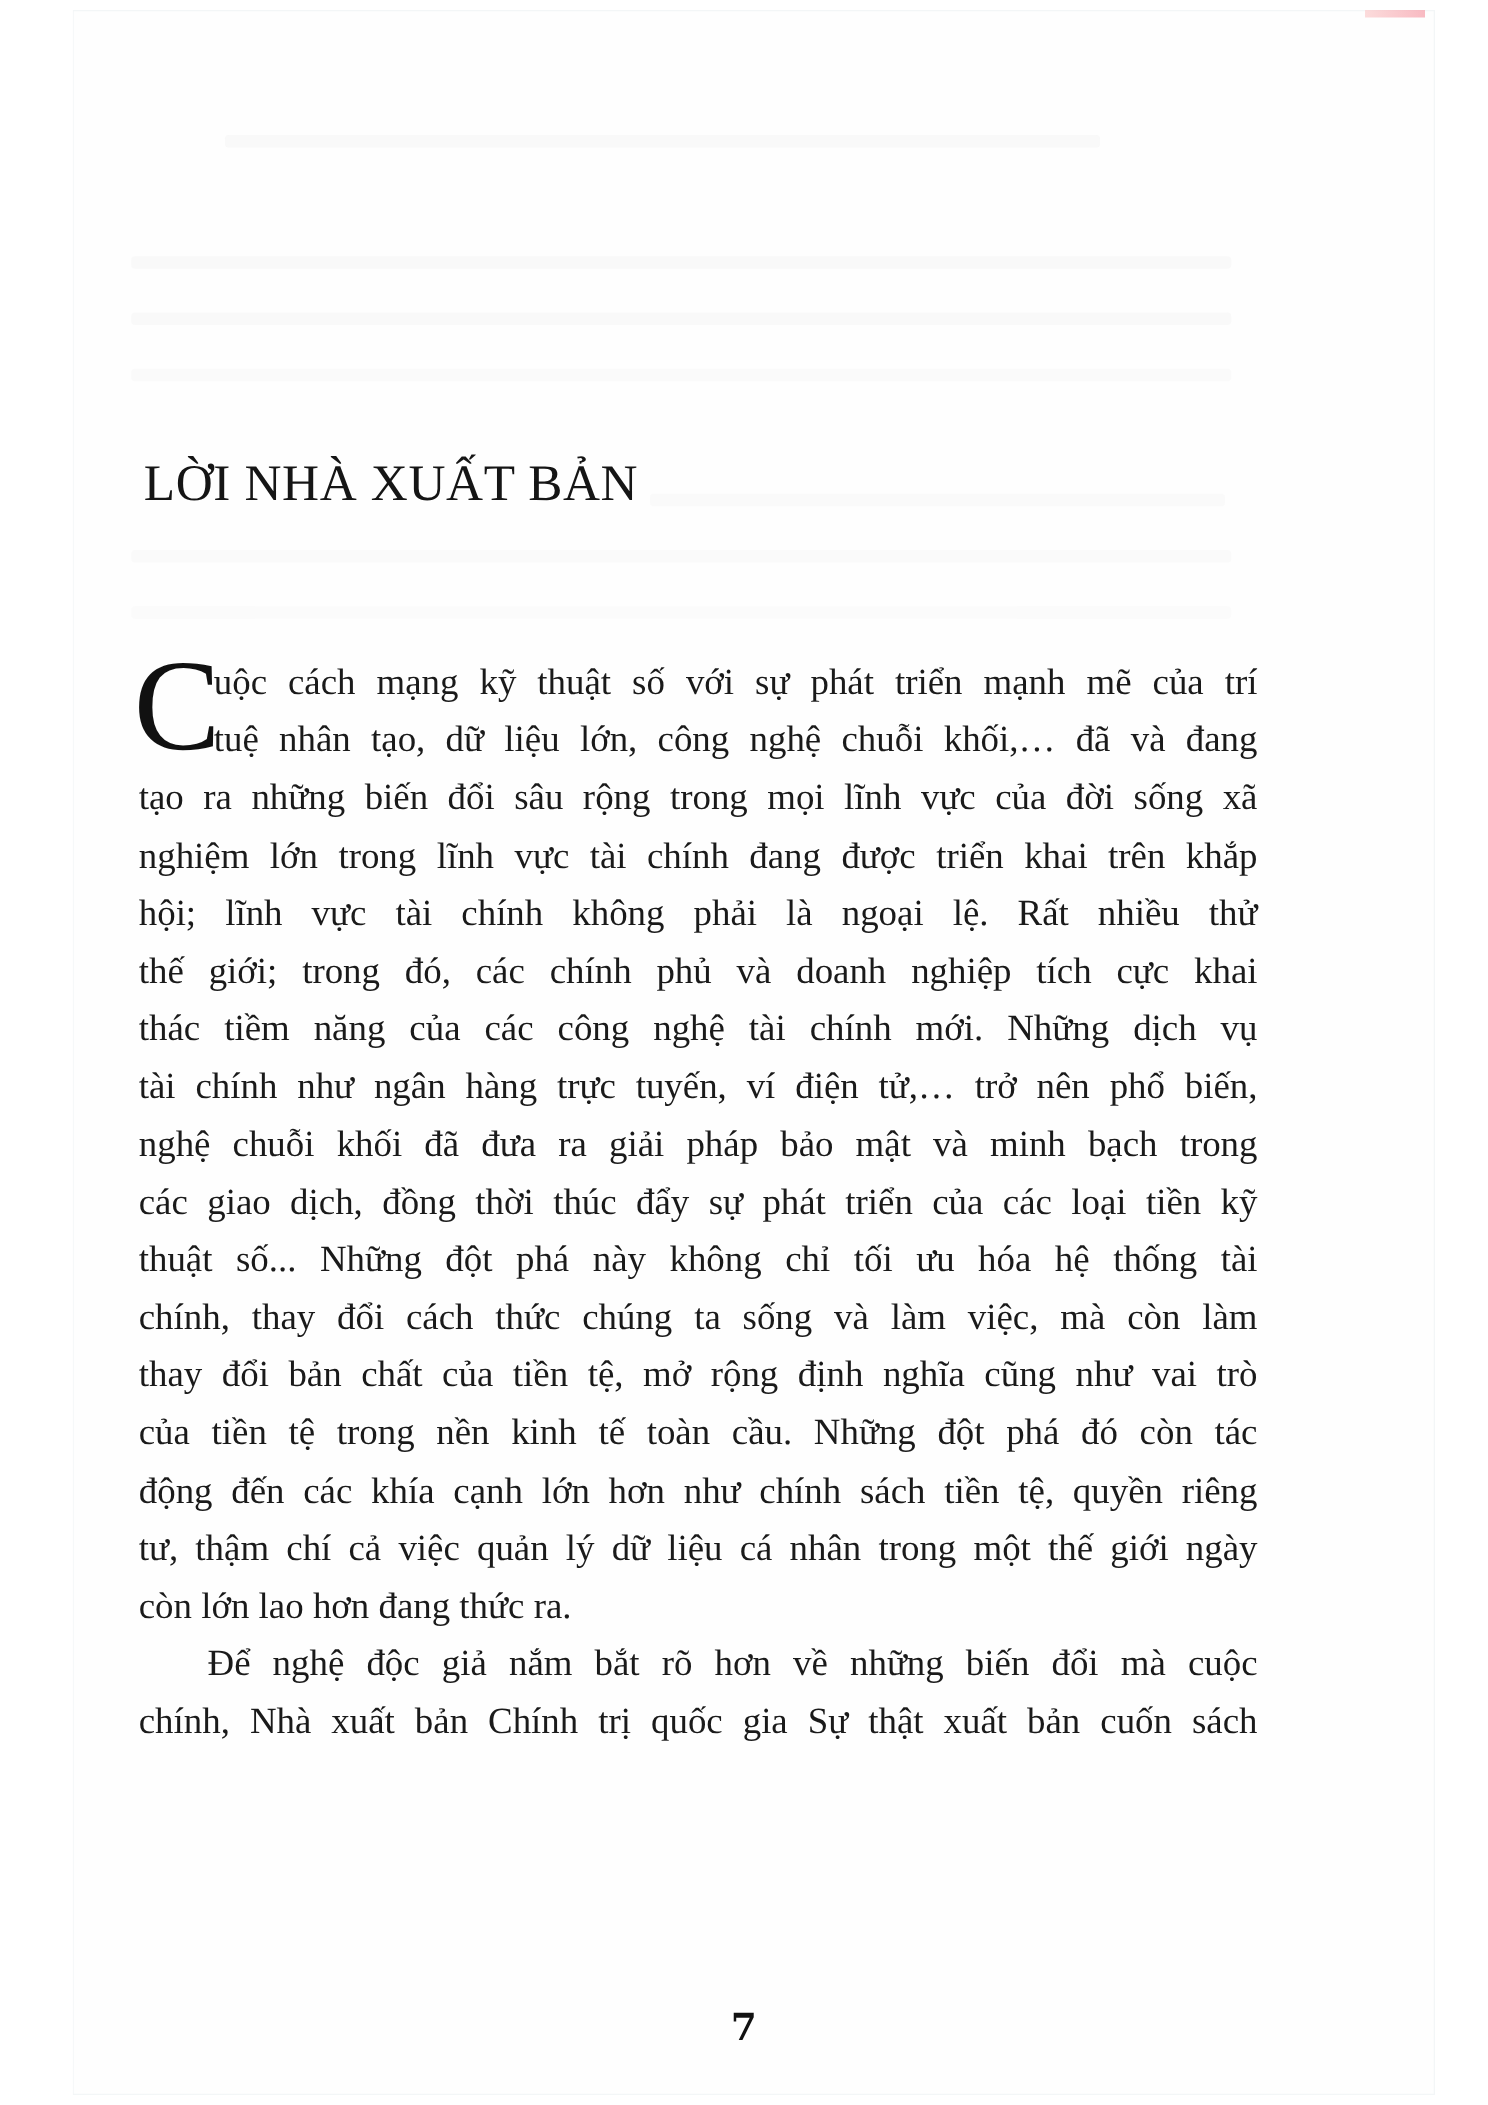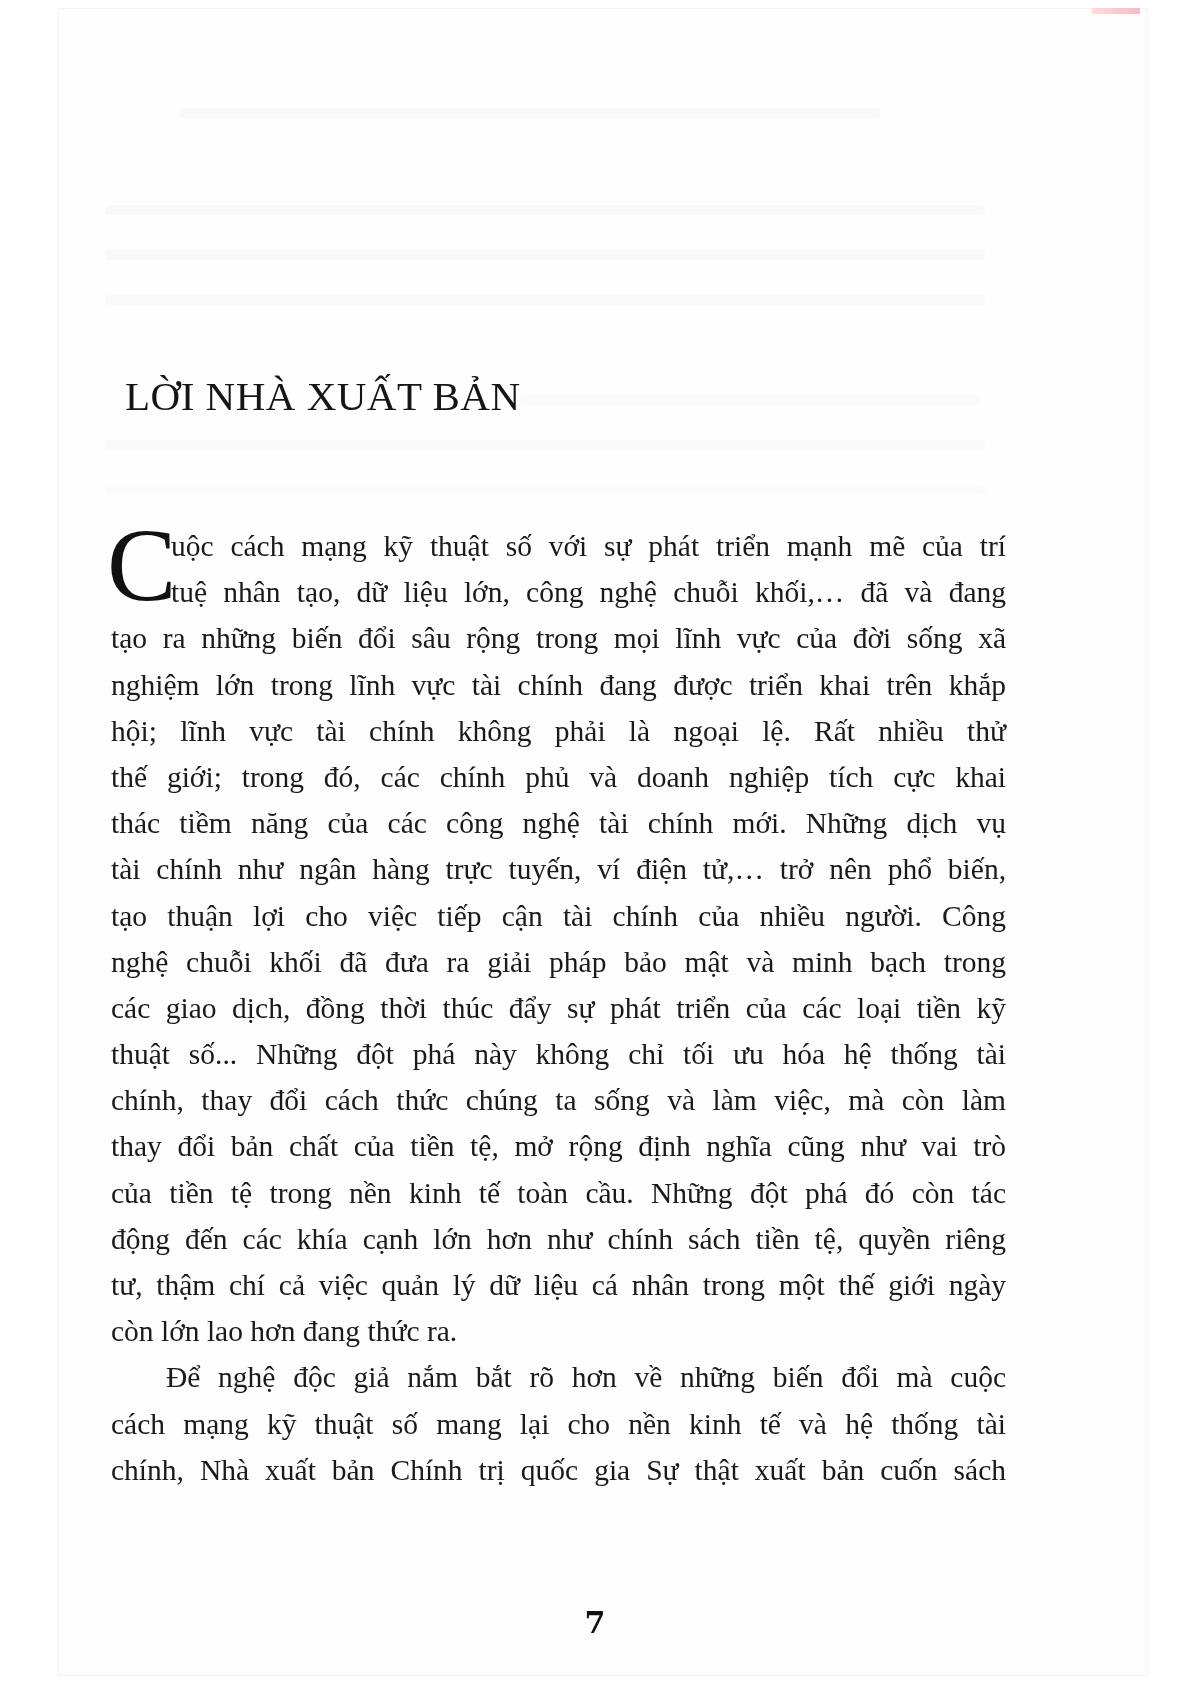--- a/index.html
+++ b/index.html
@@ -42,21 +42,21 @@
       border-radius: 3px;
     }
     .title {
       position: absolute;
       left: 107px;
       top: 358px;
       font-size: 41px;
       letter-spacing: 0.5px;
       font-weight: normal;
       color: #151515;
-      margin: 18px;
+      margin: 8px;
       line-height: 1;
     }
     .body-text {
       position: absolute;
       left: 111px;
       top: 523px;
       width: 895px;
       font-size: 29.5px;
       line-height: 46.2px;
     }
@@ -130,31 +130,29 @@
   <div class="para1" style="position:relative;">
     <span class="drop-cap">C</span>
     <span class="line after-drop"><span class="line-inner">uộc cách mạng kỹ thuật số với sự phát triển mạnh mẽ của trí</span></span>
     <span class="line after-drop"><span class="line-inner">tuệ nhân tạo, dữ liệu lớn, công nghệ chuỗi khối,… đã và đang</span></span>
     <span class="line"><span class="line-inner">tạo ra những biến đổi sâu rộng trong mọi lĩnh vực của đời sống xã</span></span>
     <span class="line"><span class="line-inner">nghiệm lớn trong lĩnh vực tài chính đang được triển khai trên khắp</span></span>
     <span class="line"><span class="line-inner">hội; lĩnh vực tài chính không phải là ngoại lệ. Rất nhiều thử</span></span>
     <span class="line"><span class="line-inner">thế giới; trong đó, các chính phủ và doanh nghiệp tích cực khai</span></span>
     <span class="line"><span class="line-inner">thác tiềm năng của các công nghệ tài chính mới. Những dịch vụ</span></span>
     <span class="line"><span class="line-inner">tài chính như ngân hàng trực tuyến, ví điện tử,… trở nên phổ biến,</span></span>
-    <span class="line"><span class="line-inner">tạo thuận lợi cho việc tiếp cận tài chính của nhiều người. Công</span></span>
     <span class="line"><span class="line-inner">nghệ chuỗi khối đã đưa ra giải pháp bảo mật và minh bạch trong</span></span>
     <span class="line"><span class="line-inner">các giao dịch, đồng thời thúc đẩy sự phát triển của các loại tiền kỹ</span></span>
     <span class="line"><span class="line-inner">thuật số... Những đột phá này không chỉ tối ưu hóa hệ thống tài</span></span>
     <span class="line"><span class="line-inner">chính, thay đổi cách thức chúng ta sống và làm việc, mà còn làm</span></span>
     <span class="line"><span class="line-inner">thay đổi bản chất của tiền tệ, mở rộng định nghĩa cũng như vai trò</span></span>
     <span class="line"><span class="line-inner">của tiền tệ trong nền kinh tế toàn cầu. Những đột phá đó còn tác</span></span>
     <span class="line"><span class="line-inner">động đến các khía cạnh lớn hơn như chính sách tiền tệ, quyền riêng</span></span>
     <span class="line"><span class="line-inner">tư, thậm chí cả việc quản lý dữ liệu cá nhân trong một thế giới ngày</span></span>
     <span class="line last"><span class="line-inner">còn lớn lao hơn đang thức ra.</span></span>
   </div>
   <div class="para2">
     <span class="line indent"><span class="line-inner">Để nghệ độc giả nắm bắt rõ hơn về những biến đổi mà cuộc</span></span>
-    <span class="line"><span class="line-inner">cách mạng kỹ thuật số mang lại cho nền kinh tế và hệ thống tài</span></span>
     <span class="line"><span class="line-inner">chính, Nhà xuất bản Chính trị quốc gia Sự thật xuất bản cuốn sách</span></span>
   </div>
 </div>
 
 <div class="page-number">7</div>
 
 </body></html>

